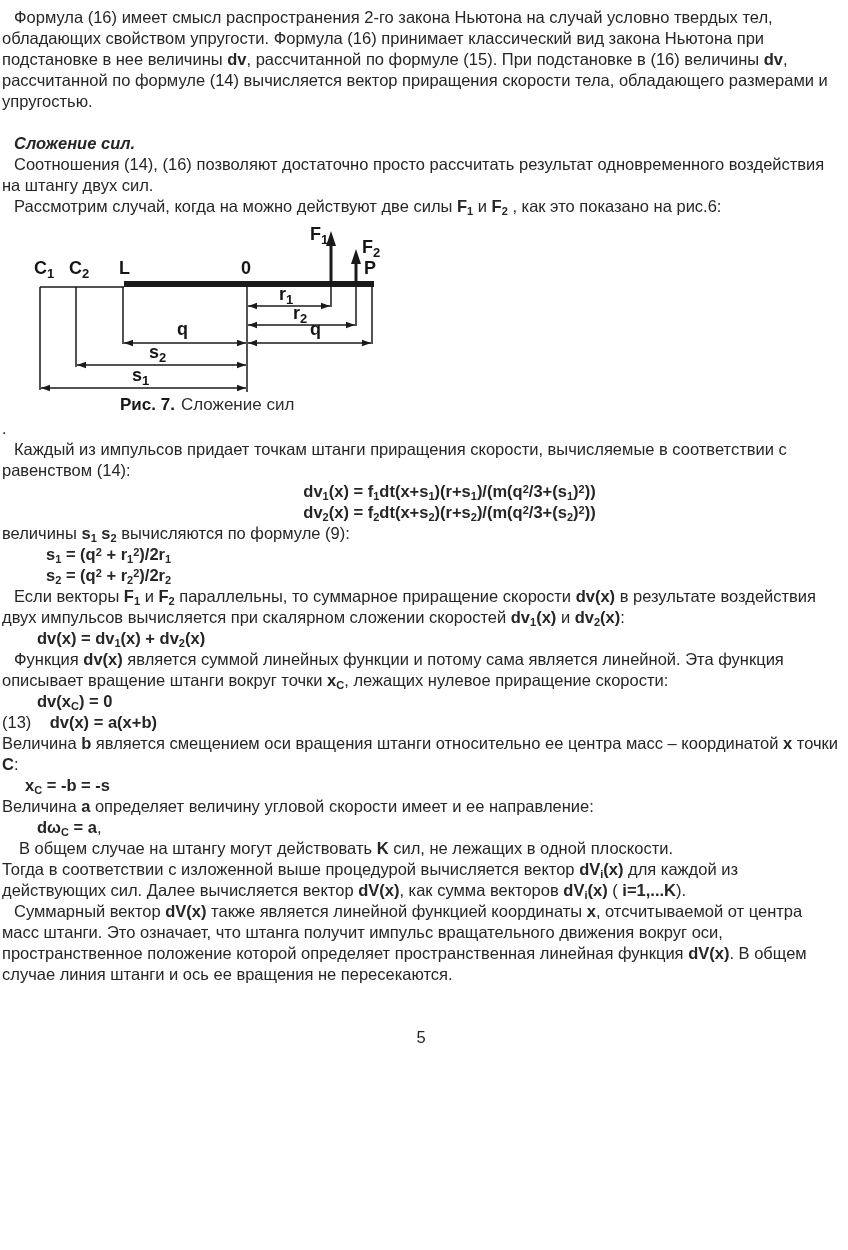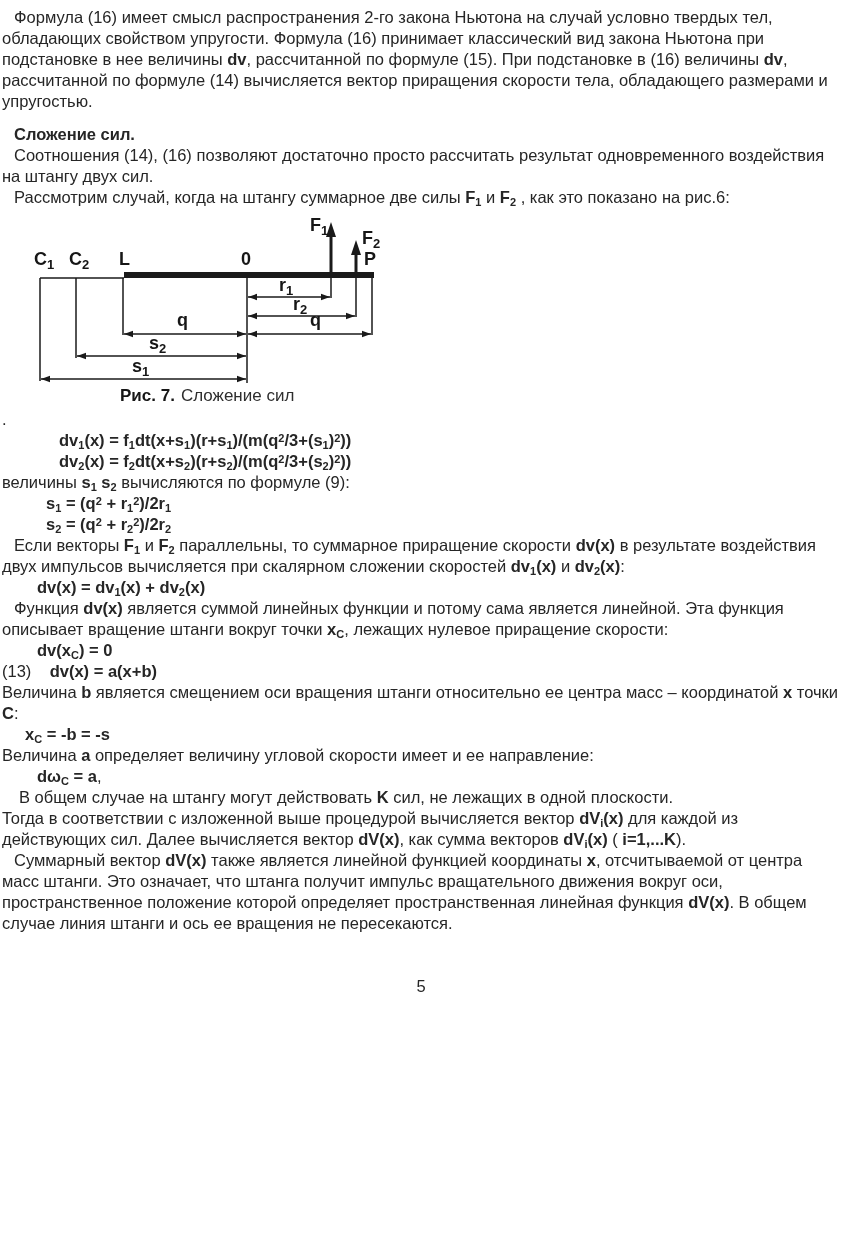--- a/index.html
+++ b/index.html
@@ -6,26 +6,26 @@
   body{
     width:848px;height:1250px;overflow:hidden;
     font-family:"Liberation Sans","DejaVu Sans",sans-serif;
     font-size:16.5px;line-height:21px;color:#262626;
     -webkit-font-smoothing:antialiased;
   }
   .doc{padding:7px 8px 0 2px;}
   p{margin:0;padding:0;}
   .indent{text-indent:12px;}
   .indent2{text-indent:17px;}
-  .gt{margin-top:12px;}
+  .gt{margin-top:21px;font-style:italic;}
   .b{font-weight:700;}
   sub,sup{font-size:11px;line-height:0;}
   sub{vertical-align:-3px;}
   sup{vertical-align:4px;}
-  .f1{padding-left:57px;}
+  .f1{padding-left:57px;text-align:center;}
   .f2{padding-left:44px;}
   .f3{padding-left:35px;}
   .f4{padding-left:23px;}
   .figure-wrap{margin:3px 0 0 25px;height:198px;}
   .page-number{text-align:center;margin-top:42px;}
   
   svg line{stroke:#1a1a1a;stroke-width:1.5;}
   svg line.bar{stroke-width:6;}
   svg line.fa{stroke-width:3;}
   svg polygon{fill:#1a1a1a;}
@@ -36,21 +36,21 @@
 </style>
 </head>
 <body>
 
 <div class="doc">
 
   <div id="content-top">
       <p class="indent"><span>Формула (16) имеет смысл распространения 2-го закона Ньютона на случай условно твердых тел, обладающих свойством упругости. Формула (16) принимает классический вид закона Ньютона при подстановке в нее величины </span><span class="b">dv</span><span>, рассчитанной по формуле (15). При подстановке в (16) величины </span><span class="b">dv</span><span>, рассчитанной по формуле (14) вычисляется вектор приращения скорости тела, обладающего размерами и упругостью.</span></p>
       <p class="indent gt"><span class="b">Сложение сил.</span></p>
       <p class="indent"><span>Соотношения (14), (16) позволяют достаточно просто рассчитать результат одновременного воздействия на штангу двух сил.</span></p>
-      <p class="indent"><span>Рассмотрим случай, когда на штангу суммарное две силы </span><span class="b">F</span><sub class="b">1</sub><span> и </span><span class="b">F</span><sub class="b">2</sub><span> , как это показано на рис.6:</span></p>
+      <p class="indent"><span>Рассмотрим случай, когда на можно действуют две силы </span><span class="b">F</span><sub class="b">1</sub><span> и </span><span class="b">F</span><sub class="b">2</sub><span> , как это показано на рис.6:</span></p>
     </div>
 
   <div class="figure-wrap">
     <svg width="420" height="198" viewBox="0 0 420 198">
 
       <line class="bar" x1="97" y1="64" x2="347" y2="64"></line>
       <line x1="13" y1="67" x2="97" y2="67"></line>
 
       <line x1="13" y1="67" x2="13" y2="170"></line>
       <line x1="49" y1="67" x2="49" y2="147"></line>
@@ -116,20 +116,21 @@
       <text x="150" y="115"><tspan>q</tspan></text>
       <text x="283" y="115"><tspan>q</tspan></text>
       <text x="122" y="138"><tspan>s</tspan><tspan class="ts" dy="4">2</tspan></text>
       <text x="105" y="161"><tspan>s</tspan><tspan class="ts" dy="4">1</tspan></text>
       <text class="fcap" x="93" y="190"><tspan>Рис. 7.</tspan><tspan class="rest" dx="6">Сложение сил</tspan></text>
     </svg>
   </div>
 
   <div id="content-bottom">
       <p><span>.</span></p>
+      <p class="indent"><span>Каждый из импульсов придает точкам штанги приращения скорости, вычисляемые в соответствии с равенством (14):</span></p>
       <p class="f1"><span class="b">dv</span><sub class="b">1</sub><span class="b">(x) = f</span><sub class="b">1</sub><span class="b">dt(x+s</span><sub class="b">1</sub><span class="b">)(r+s</span><sub class="b">1</sub><span class="b">)/(m(q</span><sup class="b">2</sup><span class="b">/3+(s</span><sub class="b">1</sub><span class="b">)</span><sup class="b">2</sup><span class="b">))</span></p>
       <p class="f1"><span class="b">dv</span><sub class="b">2</sub><span class="b">(x) = f</span><sub class="b">2</sub><span class="b">dt(x+s</span><sub class="b">2</sub><span class="b">)(r+s</span><sub class="b">2</sub><span class="b">)/(m(q</span><sup class="b">2</sup><span class="b">/3+(s</span><sub class="b">2</sub><span class="b">)</span><sup class="b">2</sup><span class="b">))</span></p>
       <p><span>величины </span><span class="b">s</span><sub class="b">1</sub><span>&nbsp;</span><span class="b">s</span><sub class="b">2</sub><span> вычисляются по формуле (9):</span></p>
       <p class="f2"><span class="b">s</span><sub class="b">1</sub><span class="b"> = (q</span><sup class="b">2</sup><span class="b"> + r</span><sub class="b">1</sub><sup class="b">2</sup><span class="b">)/2r</span><sub class="b">1</sub></p>
       <p class="f2"><span class="b">s</span><sub class="b">2</sub><span class="b"> = (q</span><sup class="b">2</sup><span class="b"> + r</span><sub class="b">2</sub><sup class="b">2</sup><span class="b">)/2r</span><sub class="b">2</sub></p>
       <p class="indent"><span>Если векторы </span><span class="b">F</span><sub class="b">1</sub><span> и </span><span class="b">F</span><sub class="b">2</sub><span> параллельны, то суммарное приращение скорости </span><span class="b">dv(x)</span><span> в результате воздействия двух импульсов вычисляется при скалярном сложении скоростей </span><span class="b">dv</span><sub class="b">1</sub><span class="b">(x)</span><span> и </span><span class="b">dv</span><sub class="b">2</sub><span class="b">(x)</span><span>:</span></p>
       <p class="f3"><span class="b">dv(x) = dv</span><sub class="b">1</sub><span class="b">(x) + dv</span><sub class="b">2</sub><span class="b">(x)</span></p>
       <p class="indent"><span>Функция </span><span class="b">dv(x)</span><span> является суммой линейных функции и потому сама является линейной. Эта функция описывает вращение штанги вокруг точки </span><span class="b">x</span><sub class="b">C</sub><span>, лежащих нулевое приращение скорости:</span></p>
       <p class="f3"><span class="b">dv(x</span><sub class="b">C</sub><span class="b">) = 0</span></p>
       <p><span>(13)&nbsp;&nbsp;&nbsp;&nbsp;</span><span class="b">dv(x) = a(x+b)</span></p>

